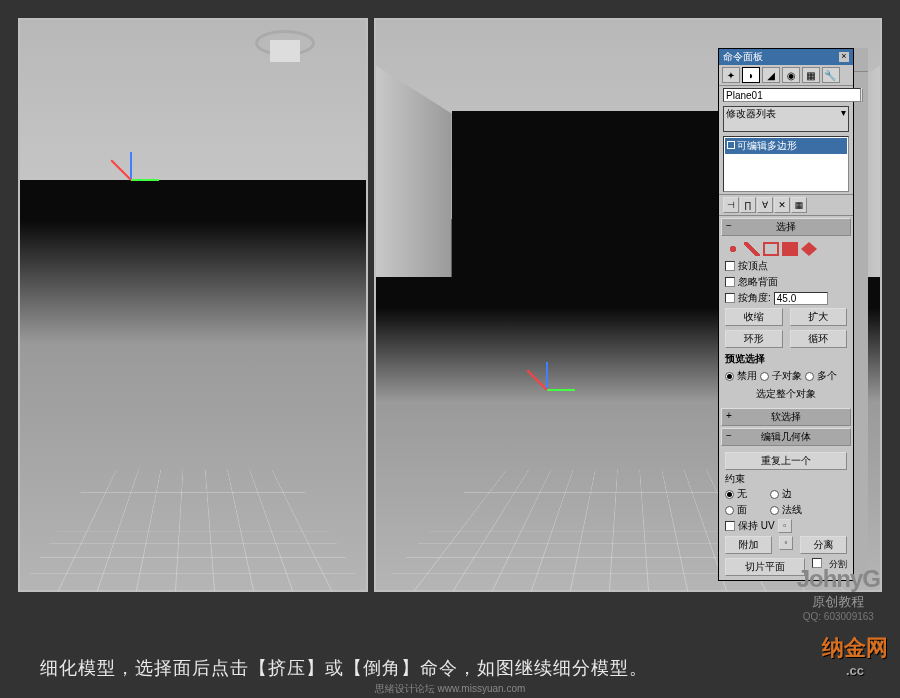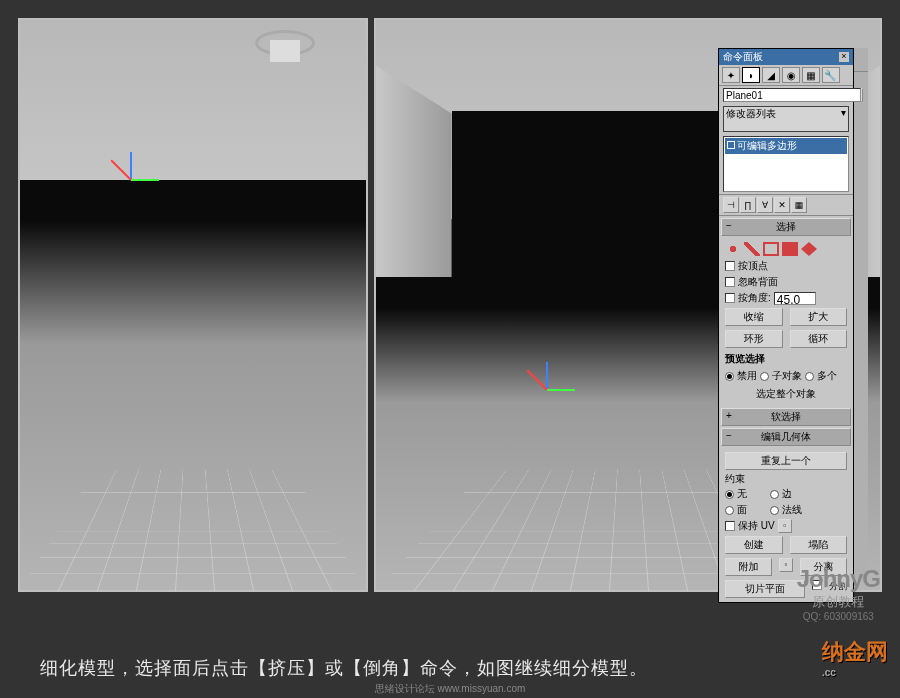--- a/index.html
+++ b/index.html
@@ -55,31 +55,31 @@
 .si-border{border:2px solid #d04040}
 .si-poly{background:#d04040}
 .si-elem{background:#d04040;clip-path:polygon(50% 0,100% 50%,50% 100%,0 50%)}
 .chk-row{display:flex;align-items:center;gap:3px;padding:1px 0}
 .chk{width:10px;height:10px;border:1px inset #888;background:#fff}
 .radio{width:9px;height:9px;border:1px solid #555;border-radius:50%;background:#fff}
 .radio.on::after{content:"";display:block;width:5px;height:5px;background:#000;border-radius:50%;margin:1px}
 .btn{background:#d4d4d4;border:1px outset #ddd;padding:1px 4px;font-size:10px;text-align:center}
 .btn-row{display:flex;gap:7px;padding:2px 0}
 .btn-row .btn{flex:1}
-.spinner{width:42px;height:13px;background:#fff;border:1px inset #888;font-size:12px;padding:0 2px;display:inline-block}
+.spinner{width:54px;height:13px;background:#fff;border:1px inset #888;font-size:10px;padding:0 2px;display:inline-block}
 .right-strip{position:absolute;right:32px;top:48px;width:14px;height:530px;background:#b0b0b0;display:flex;flex-direction:column}
 .rs-item{height:24px;border-bottom:1px solid #888;font-size:8px;text-align:center;line-height:24px}
 
 .caption{position:absolute;bottom:18px;left:40px;right:40px;color:#e8e8e8;font-size:18px;letter-spacing:1px}
 .watermark{position:absolute;bottom:76px;right:20px;text-align:center;color:#888}
 .wm-name{font-size:24px;font-weight:bold;font-family:Arial;letter-spacing:-1px}
 .wm-sub{font-size:13px;color:#999}
 .wm-qq{font-size:10px;color:#777}
 .logo{position:absolute;bottom:20px;right:12px;font-size:22px;font-weight:bold;color:#d97020;text-shadow:1px 1px 0 #000}
-.logo-sub{font-size:10px;color:#aaa;display:block;text-align:left}
+.logo-sub{font-size:13px;color:#aaa;display:block;text-align:center}
 .footer{position:absolute;bottom:2px;left:0;right:0;text-align:center;font-size:10px;color:#888}
 </style>
 </head>
 <body>
 
 <div class="main">
   <div class="viewport vp-left">
     <div class="vp-inner">
       <div class="model-area">
         <div class="light-fixture">
@@ -213,24 +213,20 @@
         <span>面</span>
       <div class="radio" style="margin-left:20px"></div>
         <span>法线</span>
     </div>
     <div class="chk-row">
         <div class="chk"></div>
         <span>保持 UV</span> 
         <div class="sq-btn">▫</div>
       </div>
     <div class="btn-row">
-      <div class="btn">创建</div>
-      <div class="btn">塌陷</div>
-    </div>
-    <div class="btn-row">
       <div class="btn">附加</div>
         <div class="sq-btn">▫</div>
       <div class="btn">分离</div>
     </div>
     <div class="btn-row">
       <div class="btn">切片平面</div>
       <div class="chk"></div>
         <span style="font-size:9px">分割</span>
     </div>
   </div>

